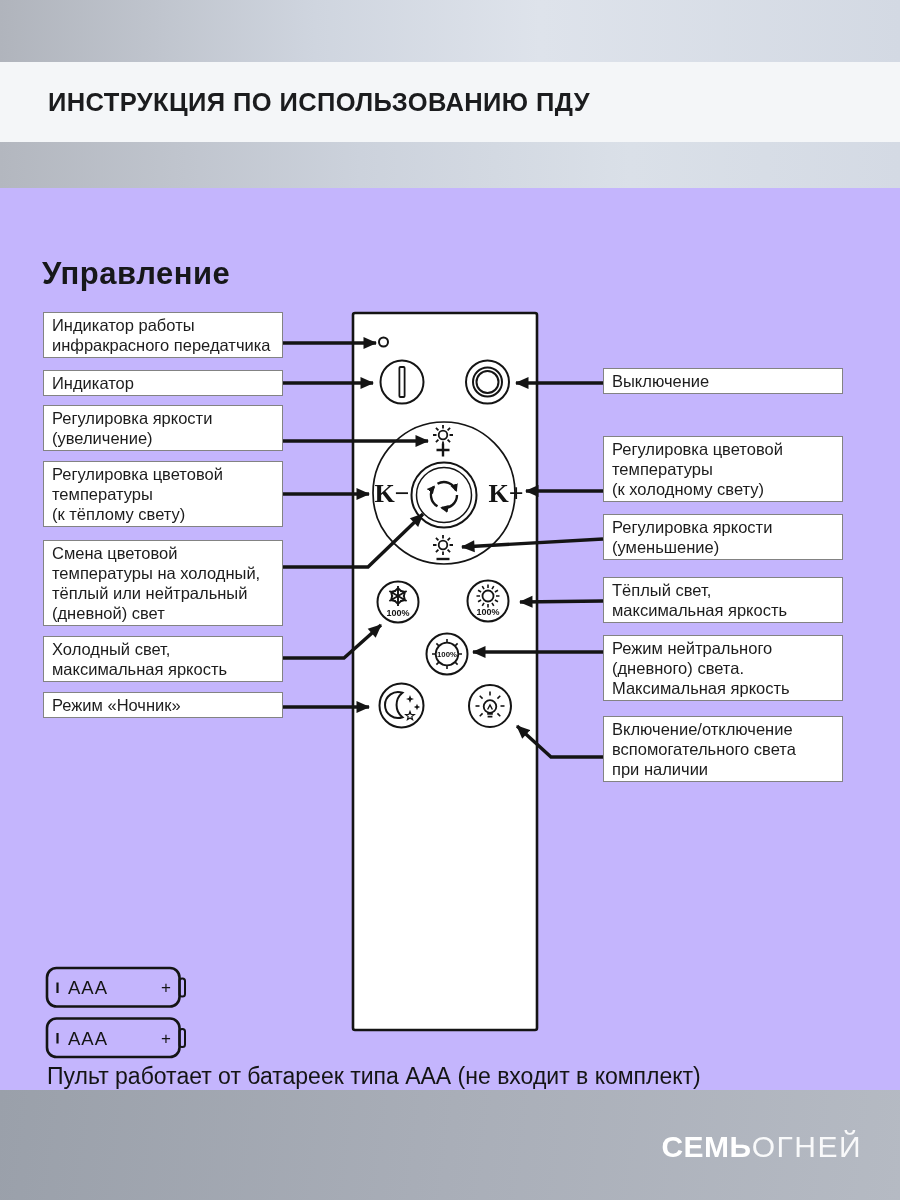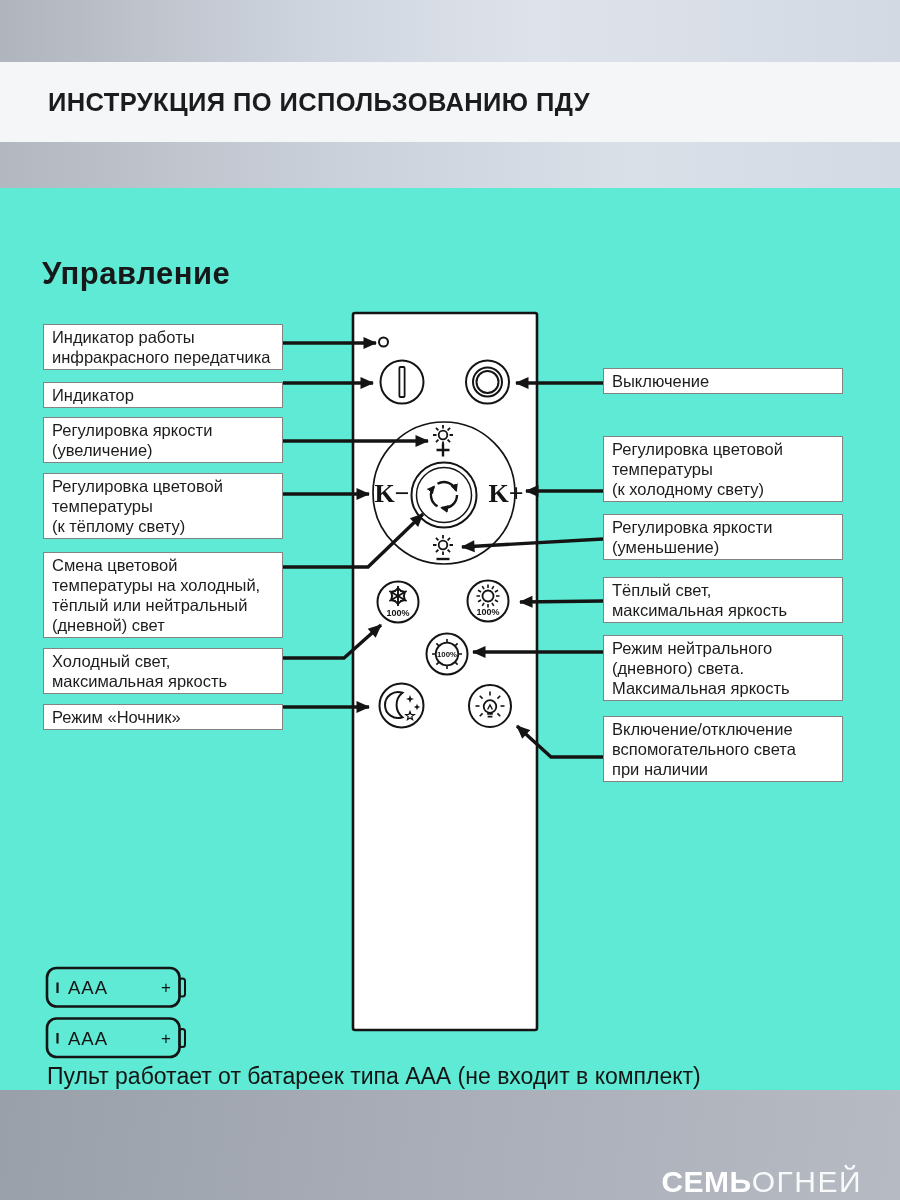--- a/index.html
+++ b/index.html
@@ -1,34 +1,34 @@
 <!DOCTYPE html>
 <html><head>
 <meta charset="utf-8">
 <style>
   html,body{margin:0;padding:0;background:#ffffff;}
-  .page{position:relative;width:900px;height:1200px;background:#5eead4;overflow:hidden;
+  .page{position:relative;width:900px;height:1200px;background:#c4b5fd;overflow:hidden;
         font-family:"Liberation Sans",sans-serif;}
   .band{position:absolute;left:0;width:100%;}
   .band-top{top:0;height:62px;background:linear-gradient(90deg,#b0b4bc,#cfd5df 35%,#dee3eb 60%,#d3d9e3);}
   .title-strip{position:absolute;left:0;top:62px;width:100%;height:80px;background:#f4f6f8;
                display:flex;align-items:center;}
   .doc-title{margin:0 0 0 48px;font-size:25.5px;font-weight:700;color:#1b1c1e;letter-spacing:.4px;}
   .band-mid{top:142px;height:46px;background:linear-gradient(90deg,#b3b7bf,#ccd2dc 40%,#dae0e8 70%,#d4dae4);}
   .section-title{position:absolute;left:42px;top:256px;font-size:31px;font-weight:800;
                  color:#17181a;letter-spacing:.5px;}
   .label-box{position:absolute;width:240px;box-sizing:border-box;border:1px solid #838383;
              background:#fff;padding:2px 8px;font-size:16.5px;line-height:20px;color:#1c1c1c;
              white-space:pre-line;}
-  .lcol{left:43px;margin-top:12px;}
+  .lcol{left:43px;}
   .rcol{left:603px;}
   svg.diagram{position:absolute;left:0;top:0;}
   .footer{position:absolute;left:0;top:1090px;width:100%;height:110px;
           background:linear-gradient(97deg,#9aa0aa,#a9aeb8 50%,#b5bac3);}
-  .brand{position:absolute;right:38px;top:40px;font-size:30px;color:#ffffff;white-space:nowrap;margin-top:35px;}
+  .brand{position:absolute;right:38px;top:40px;font-size:30px;color:#ffffff;white-space:nowrap;}
   .brand-bold{font-weight:700;letter-spacing:.5px;}
   .brand-light{font-weight:400;opacity:.92;letter-spacing:1.5px;}
   .battery-note{position:absolute;left:47px;top:1063px;font-size:23px;color:#141414;}
 </style>
 </head>
 <body>
 
 <div class="page">
 
   <div class="band band-top"></div>

